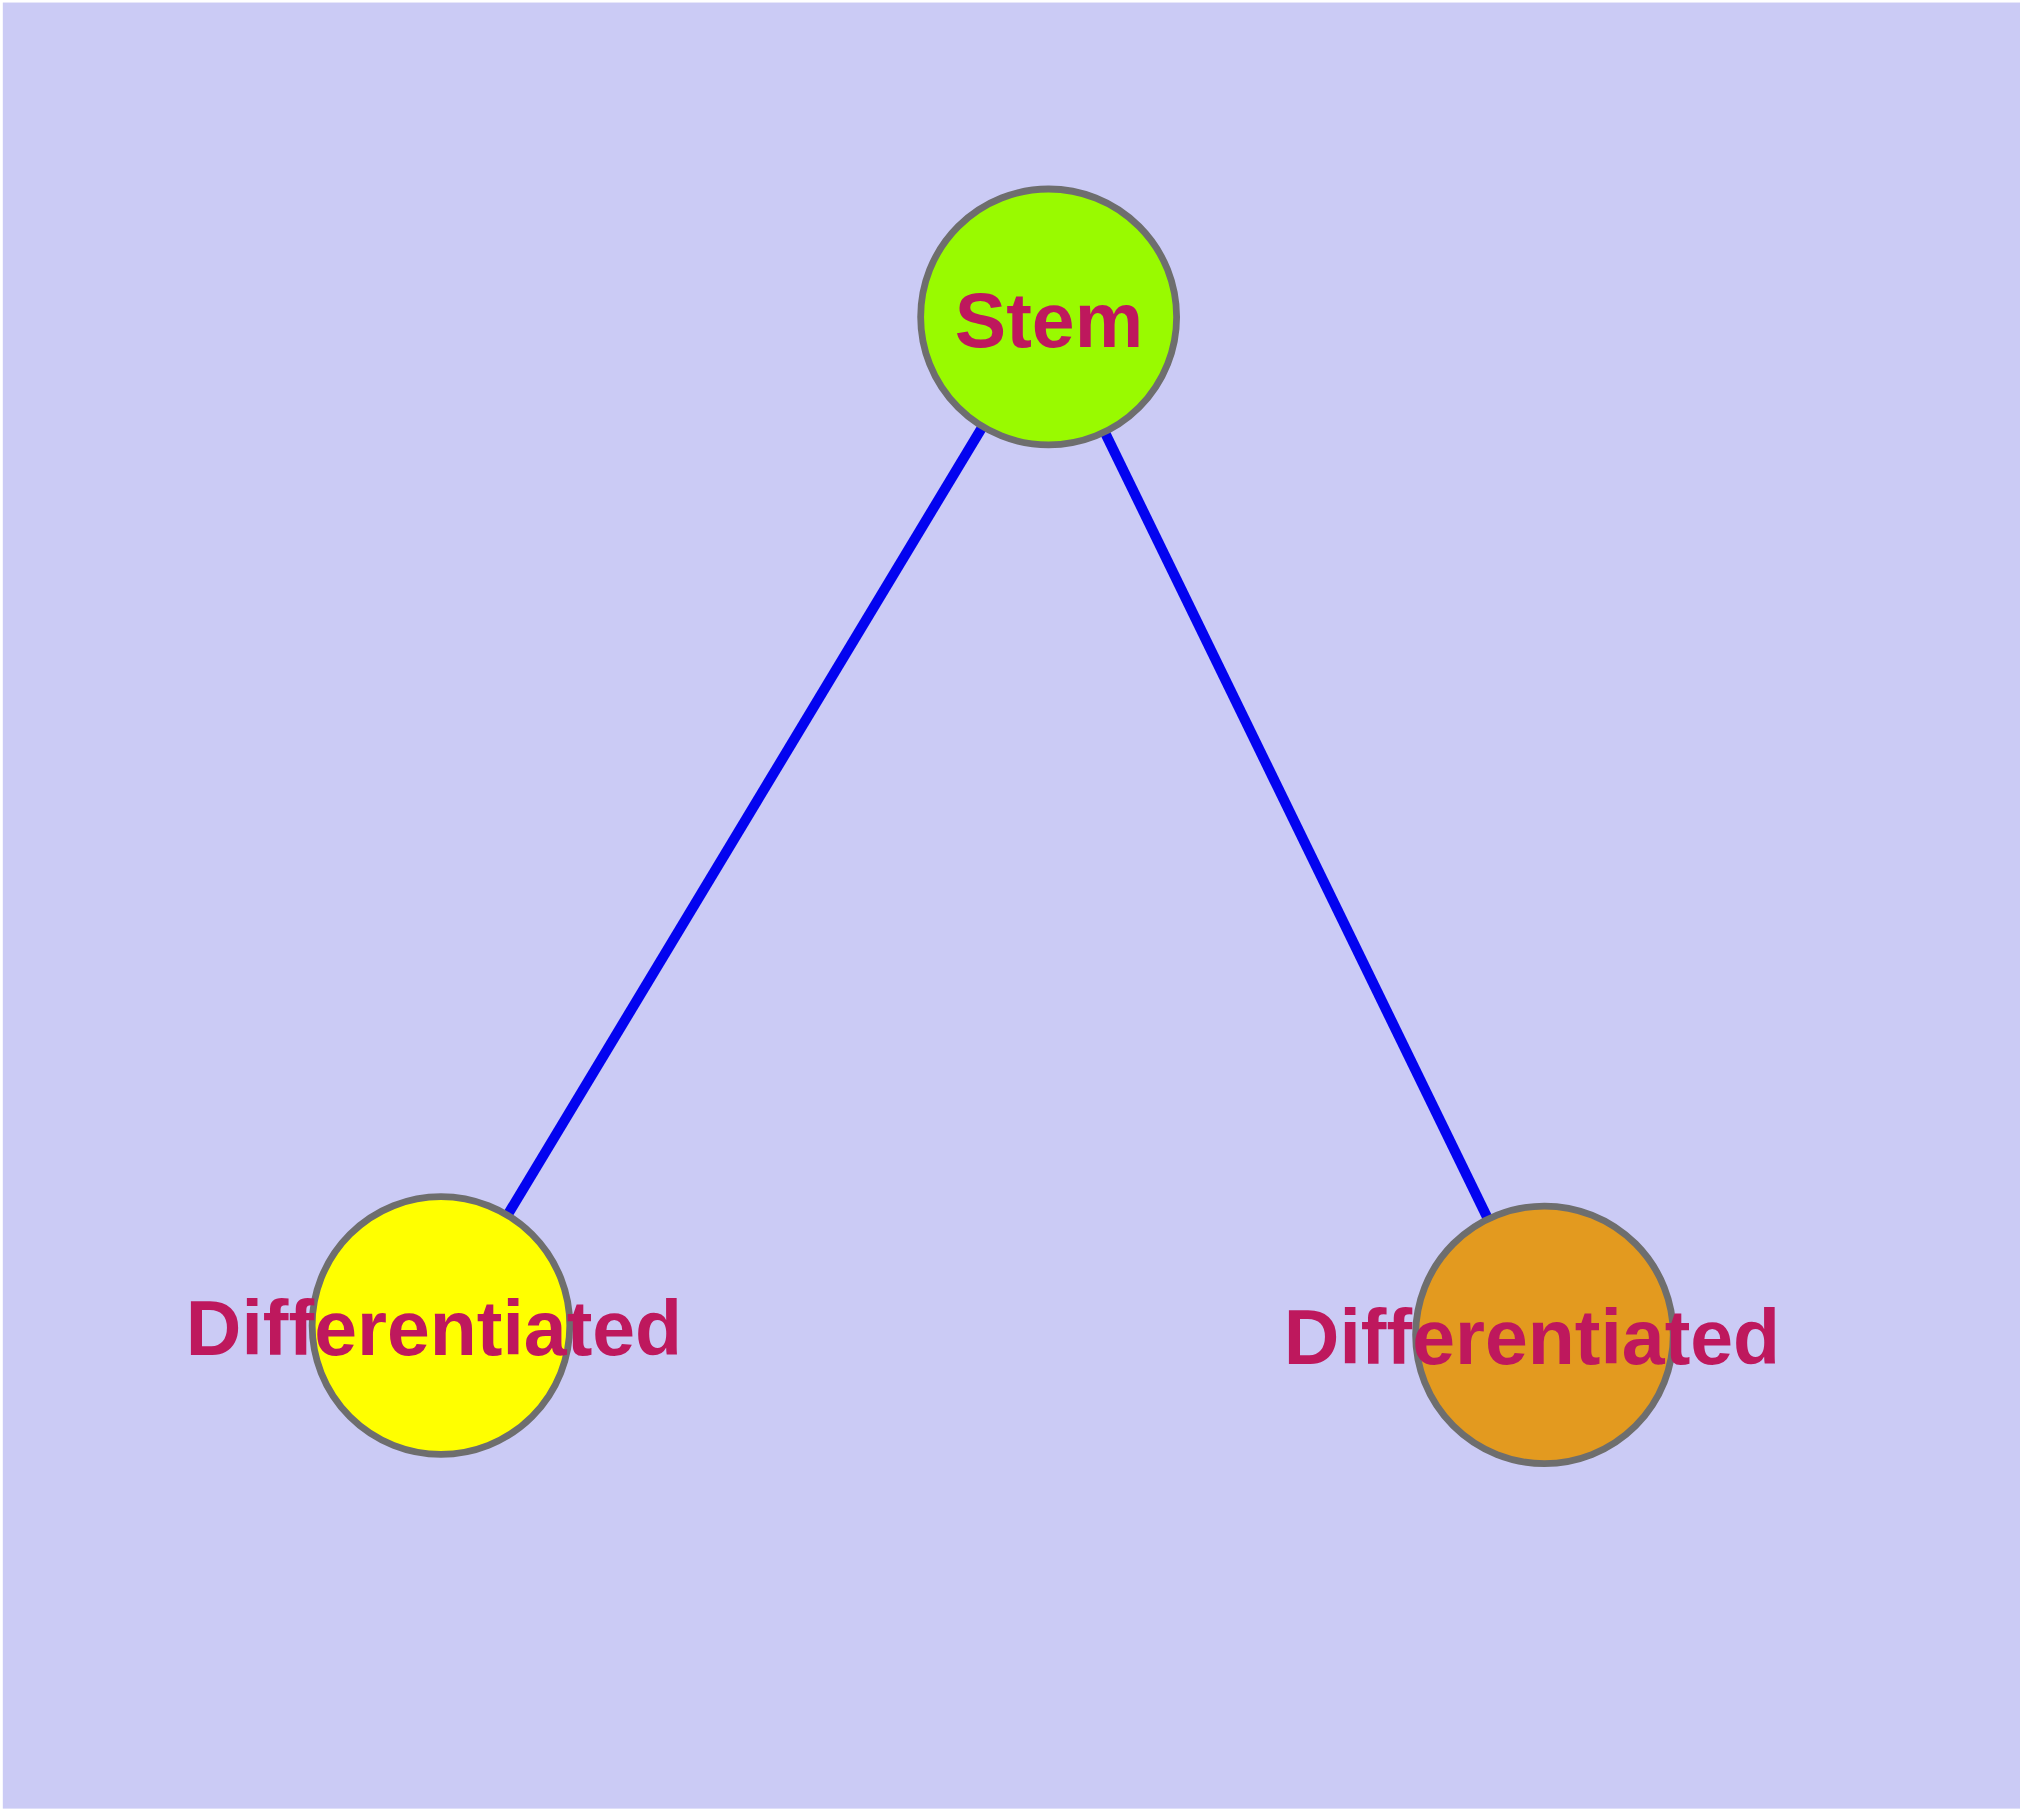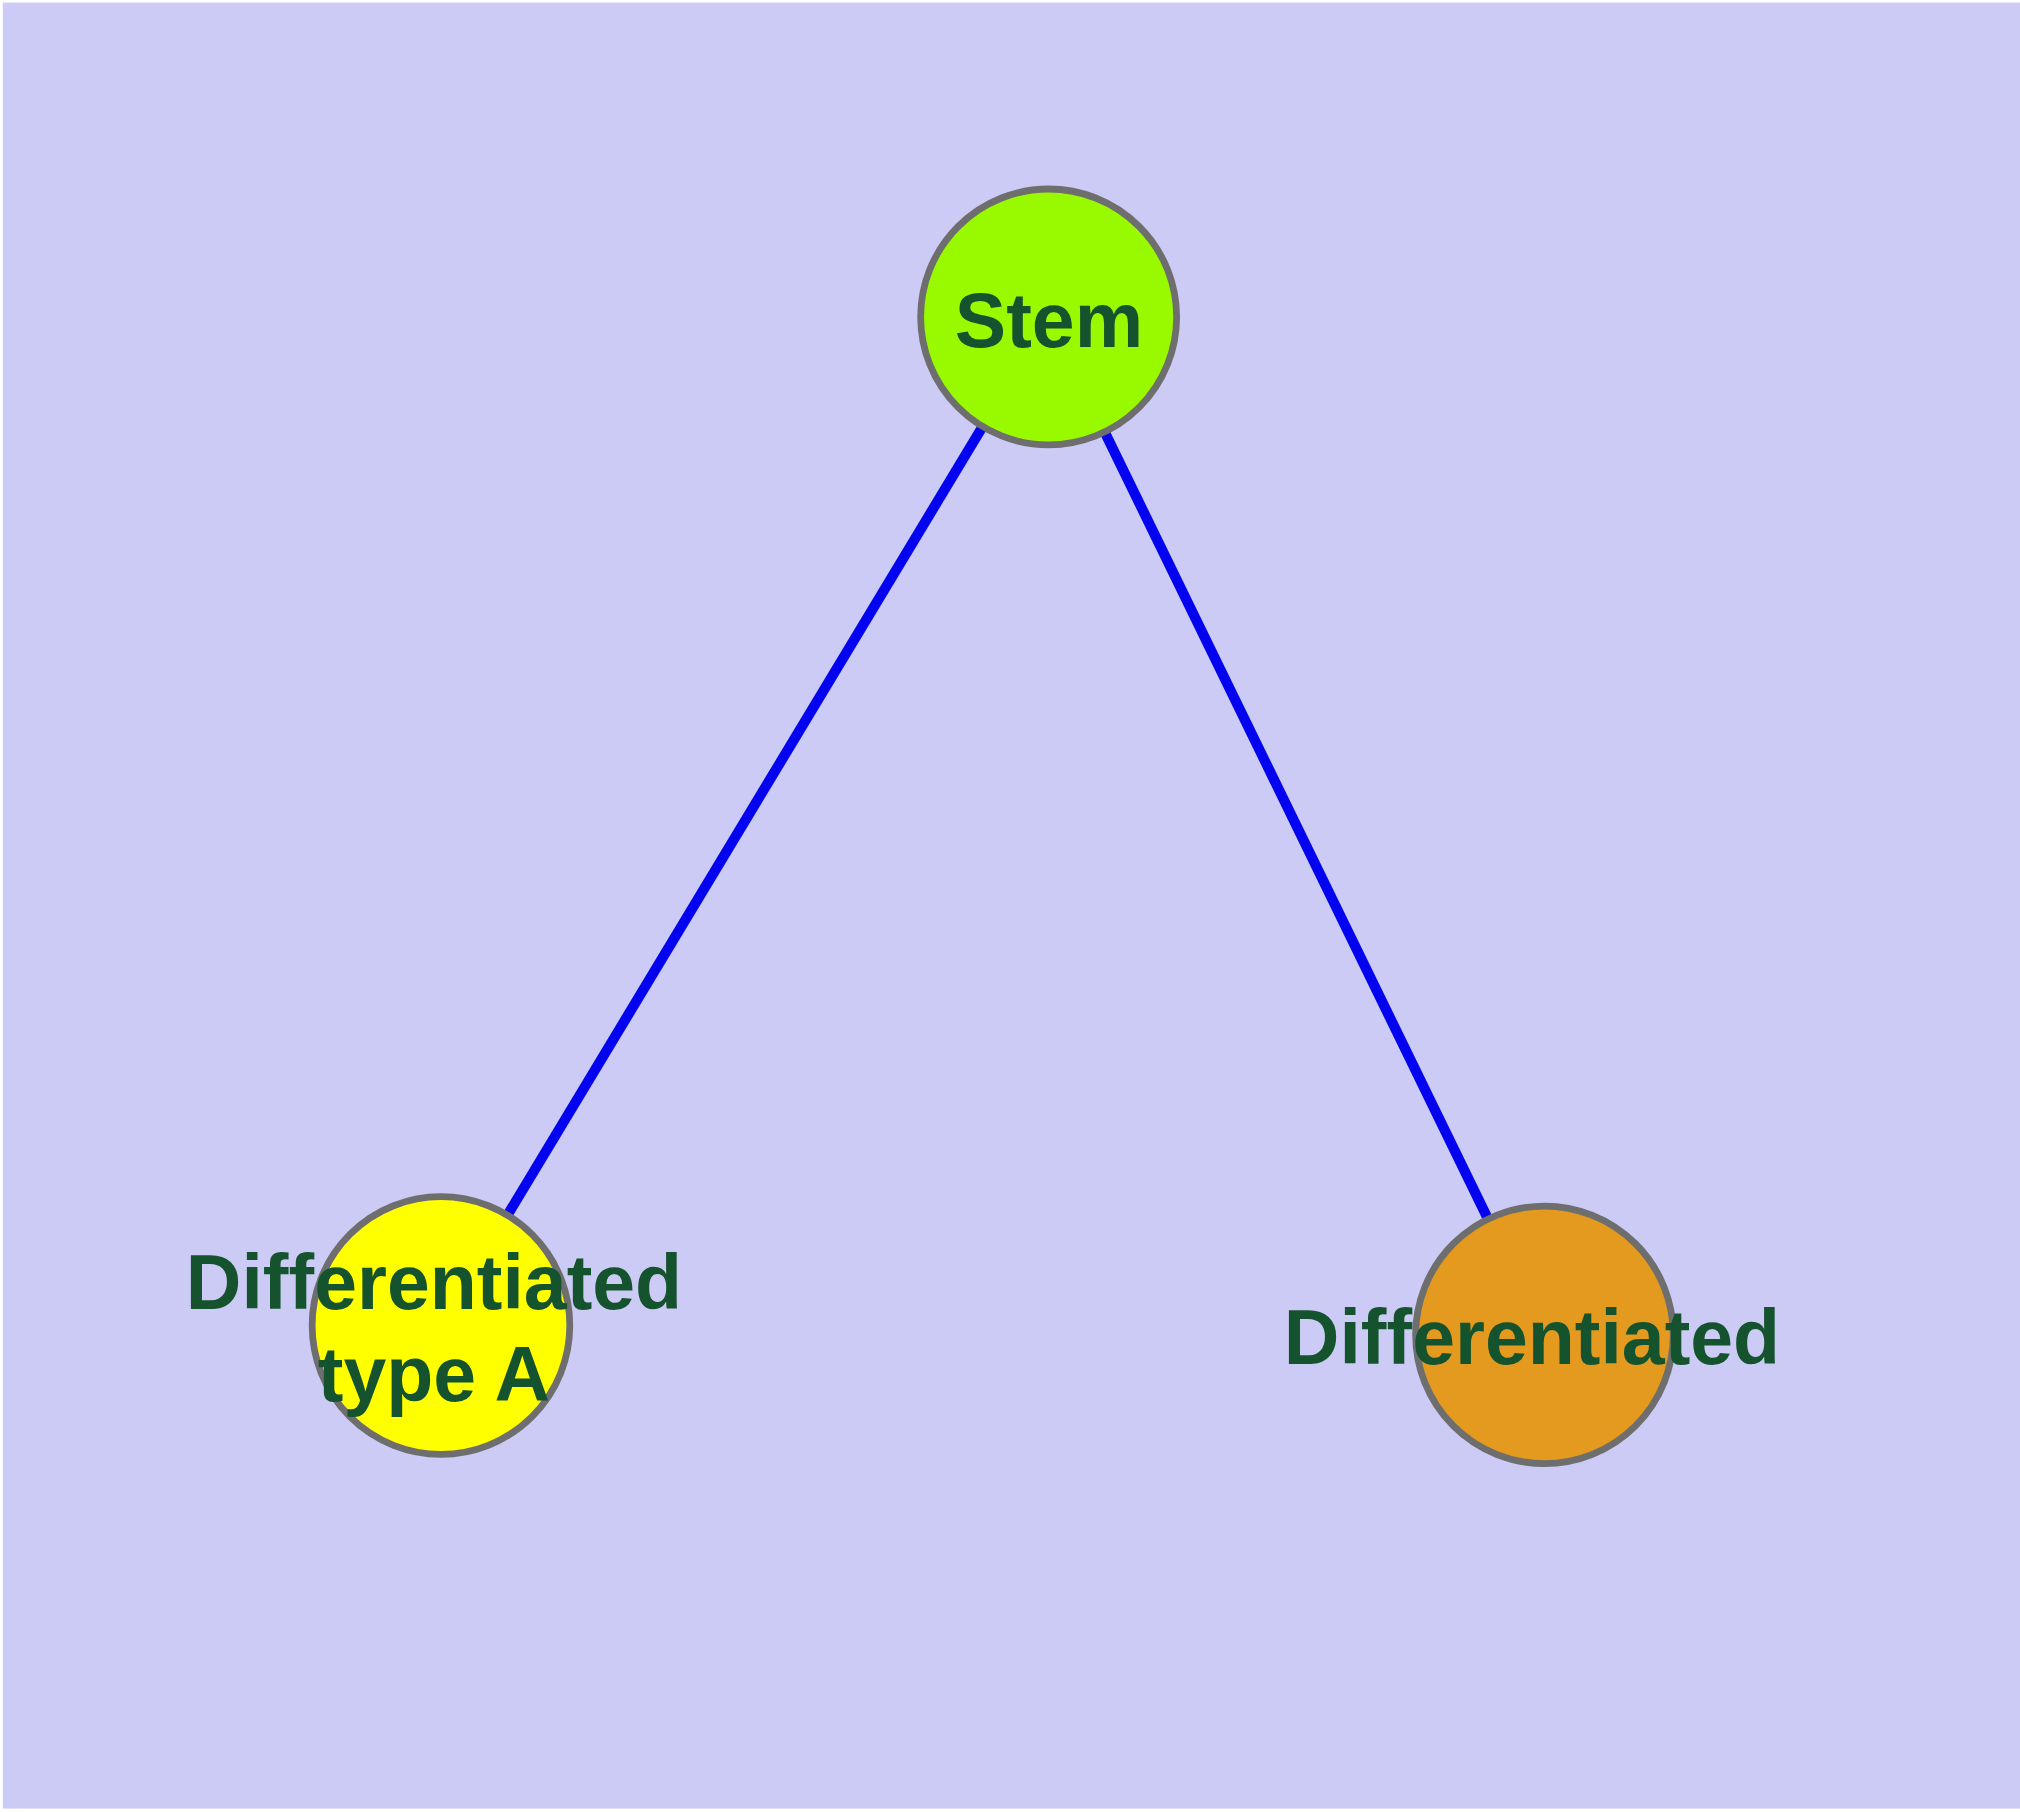--- a/index.html
+++ b/index.html
@@ -22,21 +22,21 @@
   .stage > svg {
     position: absolute;
     left: 0;
     top: 0;
     display: block;
   }
   .node-label {
     position: absolute;
     transform: translate(-50%, -50%);
     text-align: center;
-    color: #14532d;
+    color: #be185d;
     font-weight: bold;
     font-size: 77px;
     line-height: 92px;
     white-space: nowrap;
     letter-spacing: 0px;
   }
   .node-label .line {
     display: block;
   }
 </style>
@@ -56,21 +56,20 @@
     <circle cx="520" cy="1564" r="152" stroke-width="8" fill="#ffff00" stroke="#6e6e6e"></circle>
     <circle cx="1822" cy="1575" r="152" stroke-width="8" fill="#e39a1f" stroke="#6e6e6e"></circle>
   </svg>
 
   <div class="node-label" style="left:1049px; top:320px;">
     <span class="line">Stem</span>
   </div>
 
   <div class="node-label" style="left:434px; top:1328px;">
     <span class="line">Differentiated</span>
-    <span class="line">type A</span>
   </div>
 
   <div class="node-label" style="left:1532px; top:1337px;">
     <span class="line">Differentiated</span>
   </div>
 
 </div>
 
 
 </body></html>

